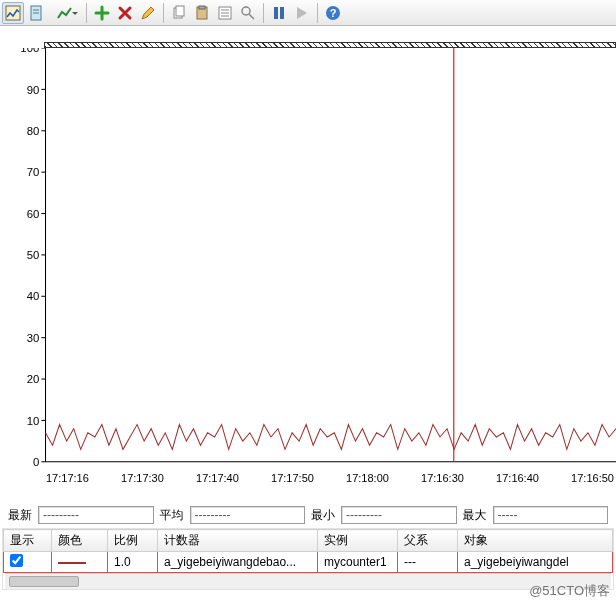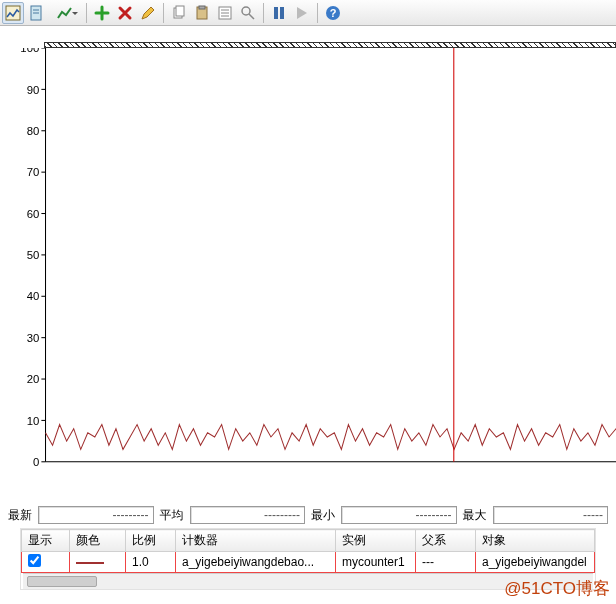--- a/index.html
+++ b/index.html
@@ -55,37 +55,36 @@
     display:flex; justify-content:space-between;
     font-size:11px; color:#000;
     padding: 0 2px;
   }
   .xlabels span { white-space:nowrap; }
 
   .stats-row {
     display:flex; gap:6px; align-items:center;
     padding: 4px 8px;
     font-size:12px;
-    text-align:right;
   }
   .stats-row .lbl { flex:0 0 auto; }
   .stats-row .val {
     flex:1 1 0;
     border:1px solid #9a9a9a;
     background:#fff;
     height:18px;
     line-height:16px;
     padding:0 4px;
     color:#555;
     box-shadow: inset 1px 1px 0 #ddd;
   }
 
   .table-wrap {
     border:1px solid #e2e2e2;
-    margin:0 20px;
+    margin:0 2px;
   }
   table { border-collapse:collapse; width:100%; table-layout:fixed; }
   th {
     background:linear-gradient(#fff,#ececec);
     border:1px solid #d0d0d0;
     font-weight:normal;
     text-align:left;
     padding:2px 6px;
     font-size:12px;
     height:20px;
@@ -98,21 +97,21 @@
     height:20px;
     overflow:hidden; white-space:nowrap; text-overflow:ellipsis;
   }
   .swatch {
     display:inline-block; width:28px; border-top:2px solid #a03030; vertical-align:middle;
   }
   input[type=checkbox]{ margin:0; }
 
   .watermark {
     position:absolute; right:6px; bottom:4px;
-    color:#c2410c; font-size:17px; font-family:Arial,sans-serif;
+    color:#737373; font-size:13px; font-family:Arial,sans-serif;
     pointer-events:none;
     margin-top:20px;
   }
   .scroll-bottom {
     height:16px; background:#f0f0f0; border-top:1px solid #d0d0d0;
     display:flex; margin:0 2px;
   }
   .scroll-thumb-h { width:70px; background:#cfcfcf; border:1px solid #a8a8a8; border-radius:2px; margin:2px 0 2px 4px; }
 </style>
 </head>
@@ -224,20 +223,30 @@
       <text x="38" y="124" text-anchor="end" font-size="11">70</text>
       <line x1="40" y1="80" x2="44" y2="80" stroke="#000"></line>
       <text x="38" y="84" text-anchor="end" font-size="11">80</text>
       <line x1="40" y1="40" x2="44" y2="40" stroke="#000"></line>
       <text x="38" y="44" text-anchor="end" font-size="11">90</text>
       <line x1="40" y1="0" x2="44" y2="0" stroke="#000"></line>
       <text x="38" y="4" text-anchor="end" font-size="11">100</text>
       <polyline points="44,372 50.80952380952381,384 57.61904761904762,364 64.42857142857143,380 71.23809523809524,368 78.04761904761904,388 84.85714285714286,372 91.66666666666666,376 98.47619047619048,364 105.28571428571428,384 112.09523809523809,368 118.90476190476191,388 125.71428571428571,376 132.52380952380952,364 139.33333333333331,380 146.14285714285714,368 152.95238095238096,384 159.76190476190476,372 166.57142857142856,388 173.38095238095238,364 180.19047619047618,380 187,368 193.80952380952382,384 200.61904761904762,372 207.42857142857142,376 214.23809523809524,364 221.04761904761907,388 227.85714285714286,368 234.66666666666666,380 241.47619047619048,372 248.28571428571428,384 255.0952380952381,364 261.9047619047619,376 268.7142857142857,368 275.5238095238095,388 282.33333333333337,372 289.1428571428571,380 295.95238095238096,364 302.76190476190476,384 309.57142857142856,368 316.38095238095235,376 323.1904761904762,372 330,388 336.8095238095238,364 343.61904761904765,380 350.42857142857144,368 357.23809523809524,384 364.04761904761904,372 370.85714285714283,376 377.6666666666667,364 384.4761904761905,388 391.2857142857143,368 398.09523809523813,380 404.90476190476187,372 411.7142857142857,384 418.5238095238095,364 425.3333333333333,376 432.14285714285717,368 438.95238095238096,388 445.76190476190476,372 452.57142857142856,380 459.38095238095235,364 466.1904761904762,384 473,368 479.8095238095238,376 486.61904761904765,372 493.42857142857144,388 500.23809523809524,364 507.04761904761904,380 513.8571428571429,368 520.6666666666667,384 527.4761904761905,372 534.2857142857142,376 541.0952380952381,364 547.9047619047619,388 554.7142857142858,368 561.5238095238095,380 568.3333333333333,372 575.1428571428571,384 581.952380952381,364 588.7619047619047,376 595.5714285714286,368 602.3809523809524,388 609.1904761904763,372 616,380" fill="none" stroke="#a03030" stroke-width="1"></polyline>
       <line x1="438.67999999999995" y1="0" x2="438.67999999999995" y2="400" stroke="#d00000" stroke-width="1"></line>
     </svg>
+  <div class="xlabels" id="xlabels">
+      <span>17:17:16</span>
+      <span>17:17:30</span>
+      <span>17:17:40</span>
+      <span>17:17:50</span>
+      <span>17:18:00</span>
+      <span>17:16:30</span>
+      <span>17:16:40</span>
+      <span>17:16:50</span>
+    </div>
 </div>
 
 <div class="stats-row">
   <span class="lbl">最新</span>
   <span class="val">---------</span>
   <span class="lbl">平均</span>
   <span class="val">---------</span>
   <span class="lbl">最小</span>
   <span class="val">---------</span>
   <span class="lbl">最大</span>

